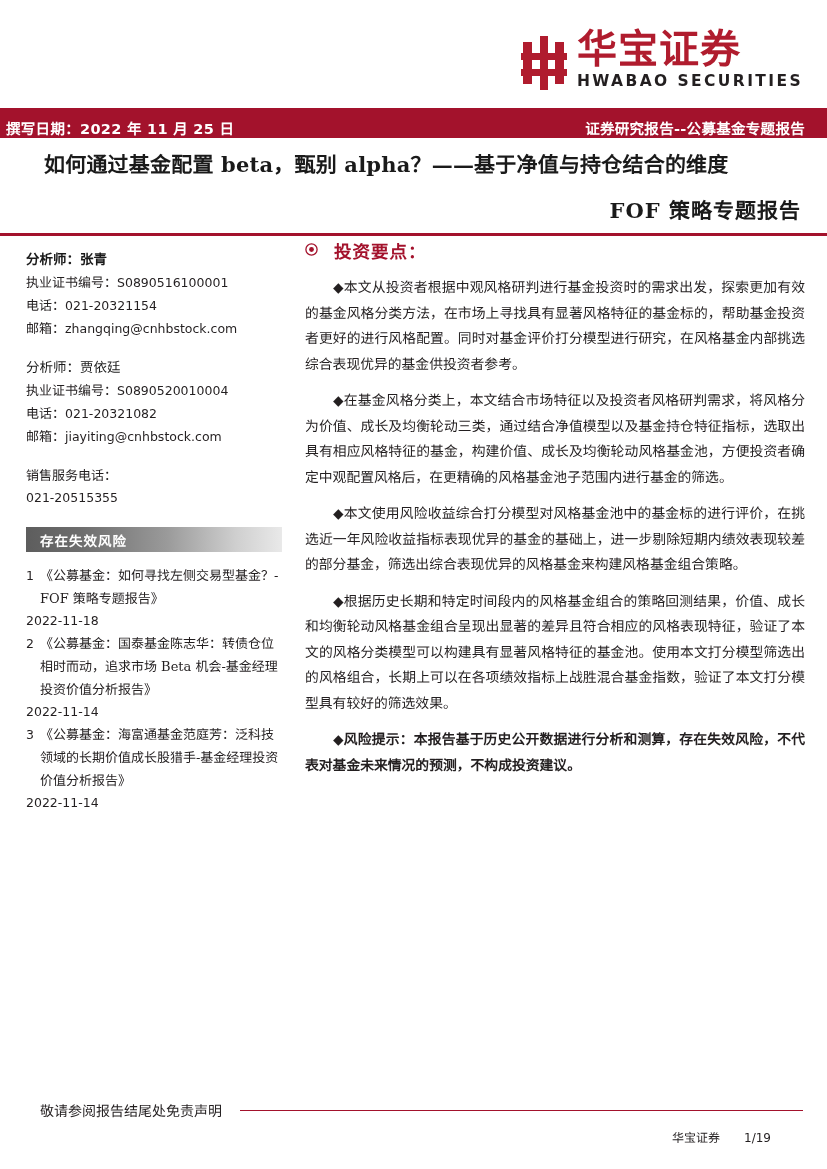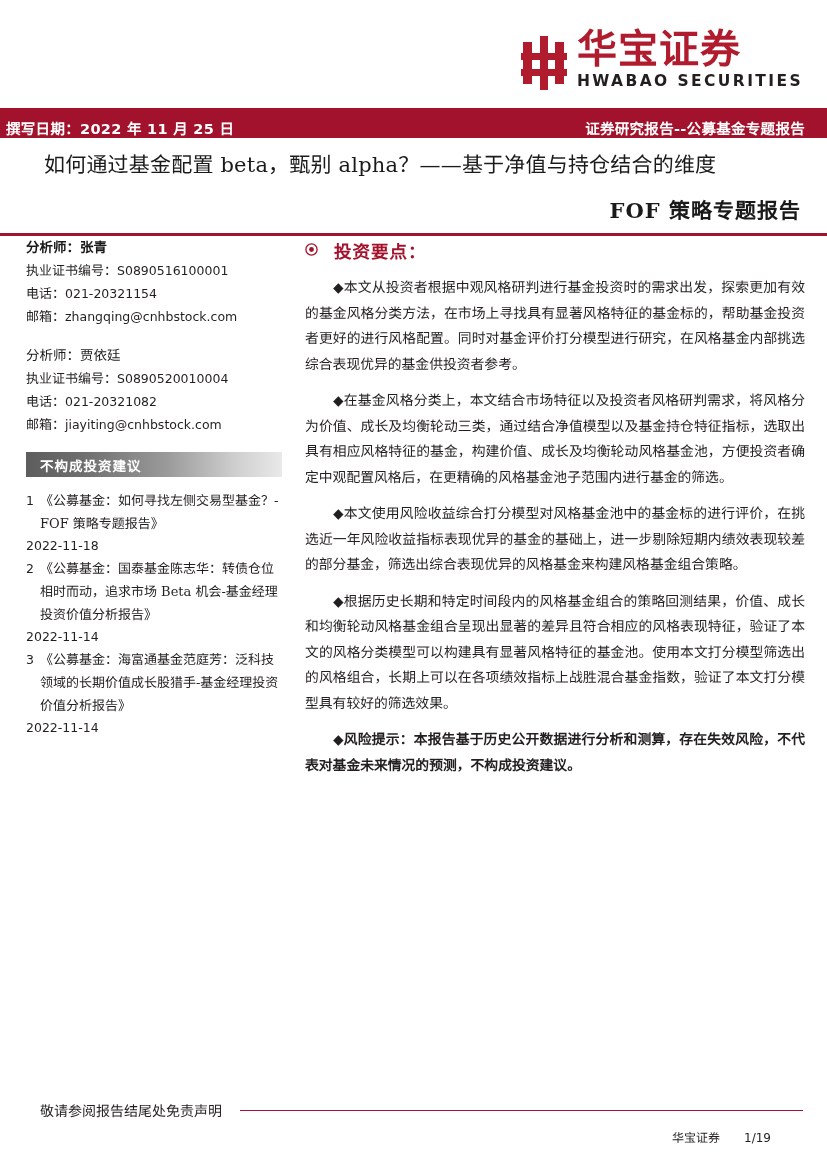--- a/index.html
+++ b/index.html
@@ -90,21 +90,21 @@
     white-space: nowrap;
   }
 
   
   .doc-title {
     position: absolute;
     left: 44px;
     top: 150px;
     width: 740px;
     font-family: "DejaVu Serif", "Liberation Serif", serif;
-    font-weight: 400;
+    font-weight: 700;
     font-size: 21px;
     line-height: 30px;
     letter-spacing: 0.2px;
     color: #1a1a1a;
     white-space: nowrap;
   }
   .doc-subtitle {
     position: absolute;
     right: 26px;
     top: 197px;
@@ -122,21 +122,21 @@
     top: 233px;
     width: 827px;
     height: 2.5px;
     background: #A3122C;
   }
 
   
   .sidebar {
     position: absolute;
     left: 26px;
-    top: 236px;
+    top: 248px;
     width: 256px;
   }
   .analyst-block { margin-bottom: 16px; }
   .analyst-name {
     font-family: "DejaVu Serif", "Liberation Serif", serif;
     font-weight: 700;
     font-size: 13.5px;
     line-height: 23px;
     color: #1a1a1a;
     white-space: nowrap;
@@ -343,23 +343,27 @@
         <span>执业证书编号：</span><span class="mono">S0890520010004</span>
       </div>
       <div class="analyst-line">
         <span>电话：</span><span class="mono">021-20321082</span>
       </div>
       <div class="analyst-line">
         <span>邮箱：</span><span class="mono">jiayiting@cnhbstock.com</span>
       </div>
     </div>
 
+    <div class="sales-block">
+      <div class="sales-label">销售服务电话：</div>
+      <div class="sales-phone">021-20515355</div>
+    </div>
 
     <div class="related-header">
-      <span class="related-header-label">不构成投资建议</span>
+      <span class="related-header-label">存在失效风险</span>
     </div>
 
     <div class="related-list">
 
       <div class="related-item">
         <div class="related-item-title">
           <span class="related-item-num">1</span>
           <span class="related-item-text">《公募基金：如何寻找左侧交易型基金？-FOF 策略专题报告》</span>
         </div>
         <div class="related-item-date">2022-11-18</div>

